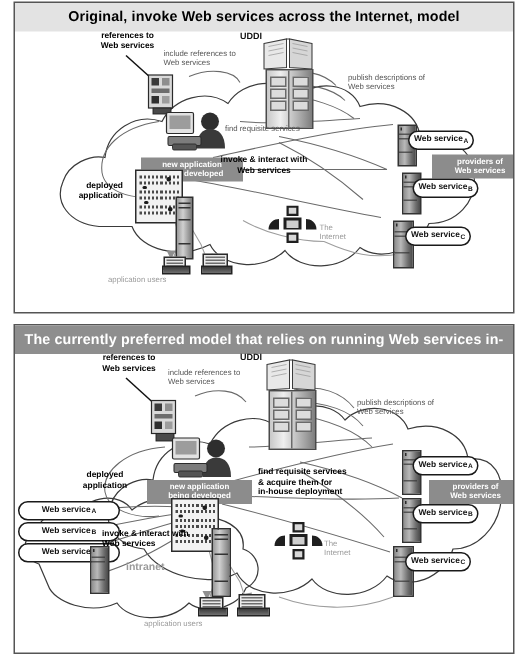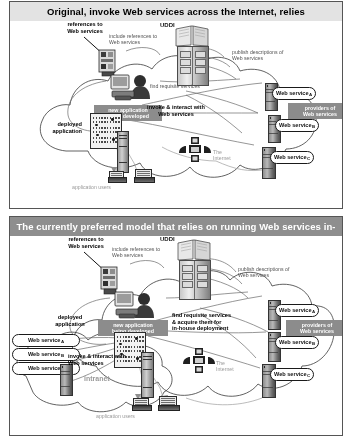--- a/index.html
+++ b/index.html
@@ -82,21 +82,21 @@
 
   
   .wires{position:absolute;left:0;top:0;width:100%;height:100%;pointer-events:none;}
 </style>
 </head>
 <body>
 
 <div class="figure">
 
   <div class="panel" id="panel-1">
-    <div class="panel-head">Original, invoke Web services across the Internet, relies</div>
+    <div class="panel-head">Original, invoke Web services across the Internet, model</div>
 
     <div class="stage">
 
       <div class="cloud" style="left:18px;top:10px;">
         <svg width="310" height="170" viewBox="0 0 310 170">
           <path d="M38,120 C18,118 8,104 14,90 C18,78 32,72 42,74
                    C44,56 62,44 80,50 C88,34 110,28 124,38
                    C134,22 160,20 170,34 C182,22 206,24 212,40
                    C232,34 250,44 252,60 C272,58 288,70 288,86
                    C290,104 276,118 258,118

